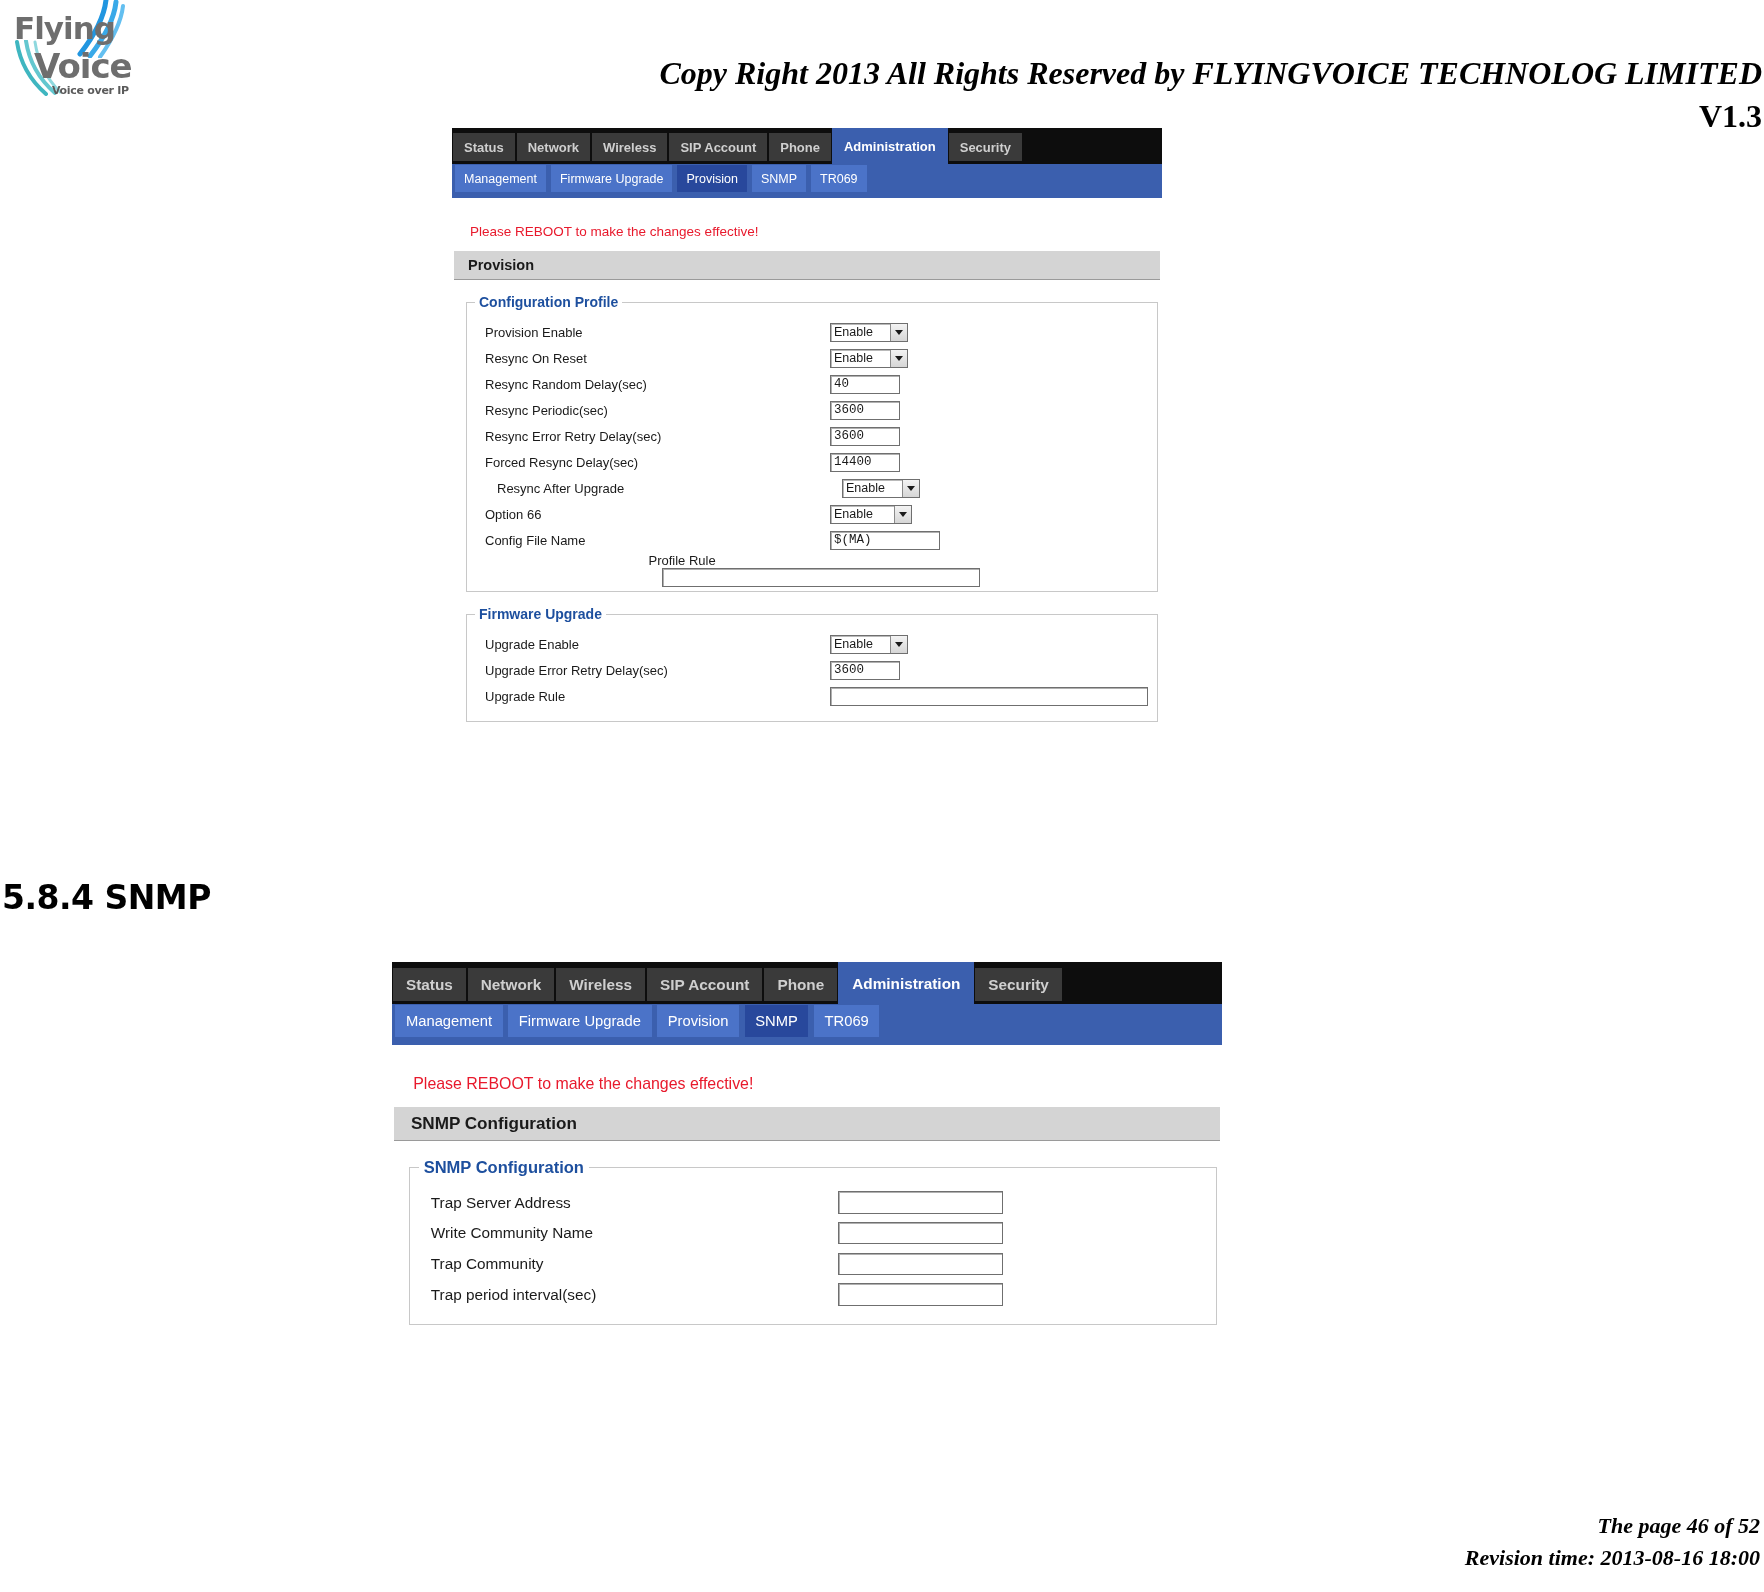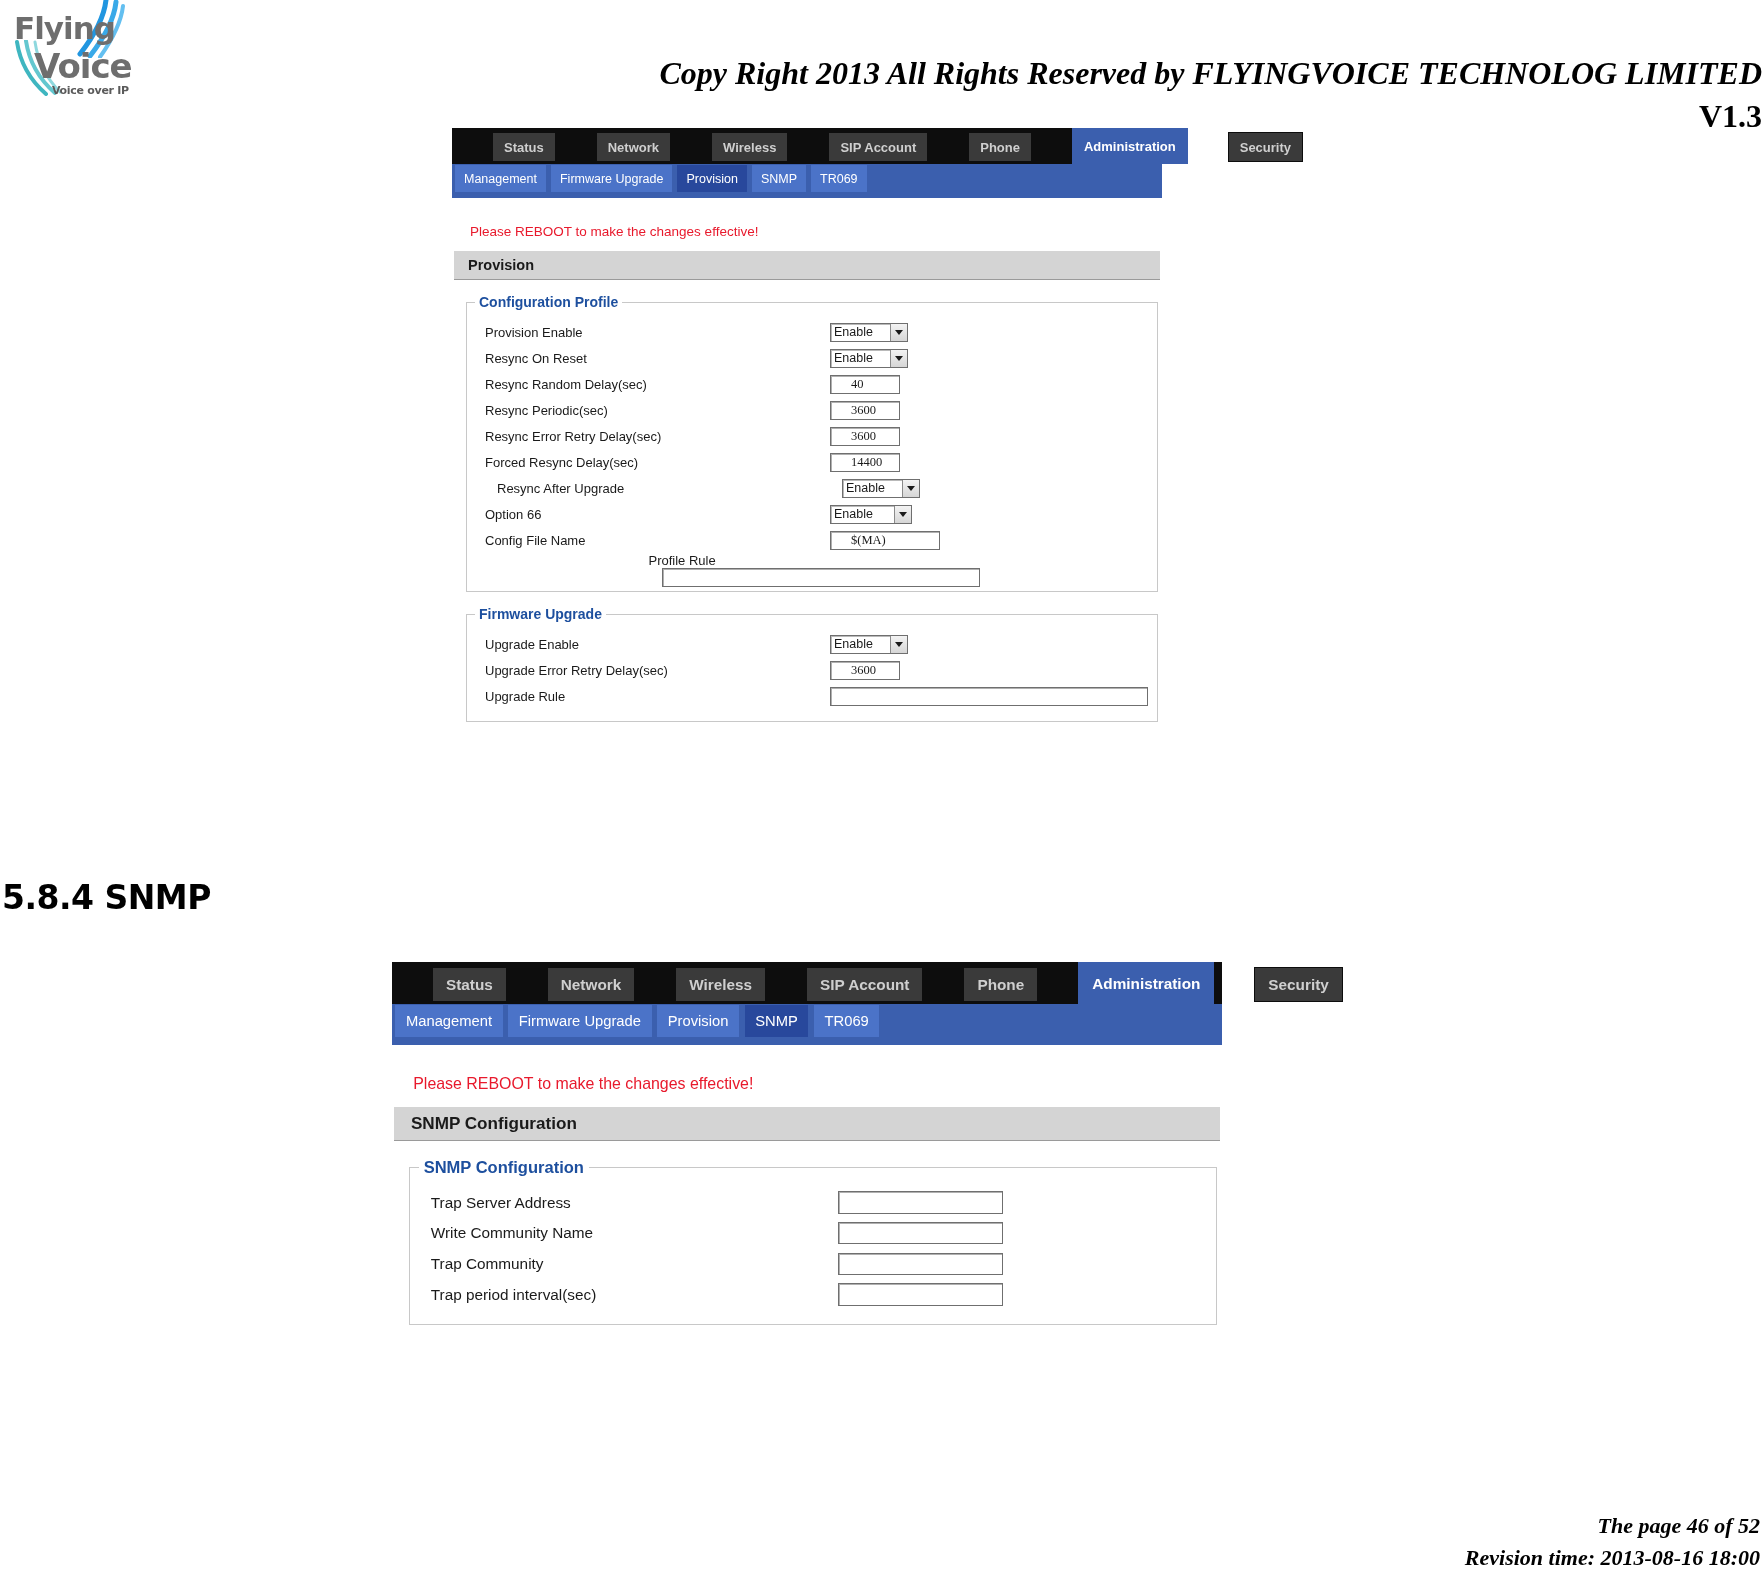--- a/index.html
+++ b/index.html
@@ -87,21 +87,20 @@
     font-weight: bold;
     color: #cfcfcf;
     background: #3a3a3a;
     border: 1px solid #0d0d0d;
     text-align: center;
     white-space: nowrap;
     line-height: 1;
     display: flex;
     align-items: center;
     justify-content: center;
-    margin-left: 40px;
   }
   .tab1.active {
     background: #3b5fae;
     color: #ffffff;
     border-color: #3b5fae;
   }
   .navbar-row2 {
     background: #3b5fae;
     display: flex;
     align-items: flex-start;
@@ -181,25 +180,25 @@
   .caret {
     width: 0; height: 0;
     border-left: 4px solid transparent;
     border-right: 4px solid transparent;
     border-top: 5px solid #1a1a1a;
   }
   .txt {
     background: #ffffff;
     border: 1px solid #6f6f6f;
     box-shadow: inset 1px 1px 0 #b0b0b0;
-    font-family: Liberation Serif, serif;
+    font-family: Liberation Mono, monospace;
     color: #1a1a1a;
     display: flex;
     align-items: center;
-    padding-left: 20px;
+    padding-left: 3px;
     box-sizing: border-box;
   }
 
   
   .section-heading {
     position: absolute;
     left: 2px;
     top: 878px;
     font-family: "DejaVu Sans", sans-serif;
     font-weight: bold;

